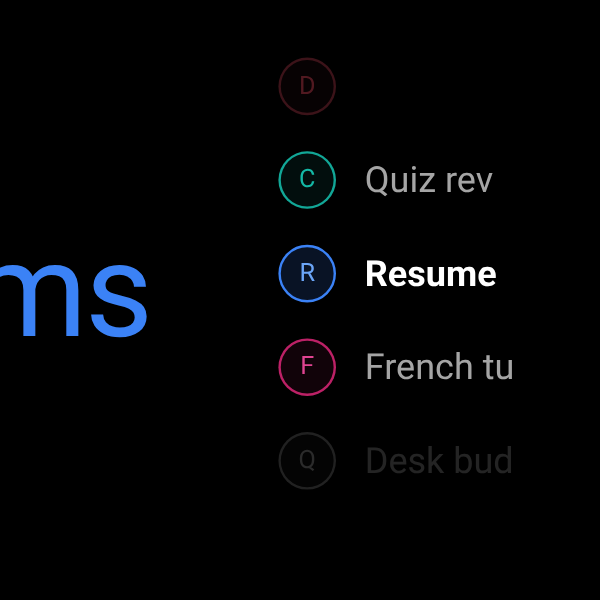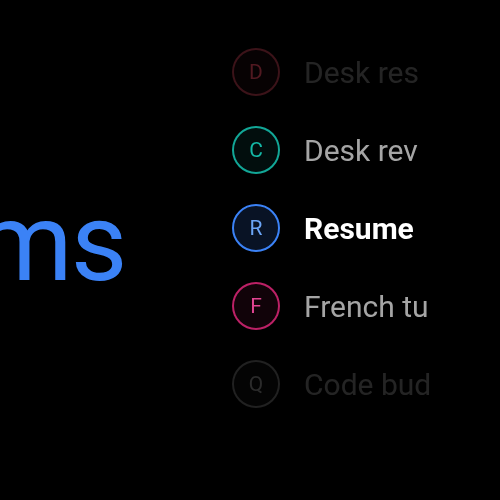--- a/index.html
+++ b/index.html
@@ -102,31 +102,30 @@
     }
   </style>
 </head>
 <body>
 
 <div class="title">ems</div>
 
 <div class="list">
   <div class="list-item item-0">
     <div class="avatar">D</div>
-    <div class="item-label">Desk res</div>
   </div>
   <div class="list-item item-1">
     <div class="avatar">C</div>
-    <div class="item-label">Desk rev</div>
+    <div class="item-label">Quiz rev</div>
   </div>
   <div class="list-item item-2">
     <div class="avatar">R</div>
     <div class="item-label">Resume</div>
   </div>
   <div class="list-item item-3">
     <div class="avatar">F</div>
     <div class="item-label">French tu</div>
   </div>
   <div class="list-item item-4">
     <div class="avatar">Q</div>
-    <div class="item-label">Code bud</div>
+    <div class="item-label">Desk bud</div>
   </div>
 </div>
 
 </body></html>

